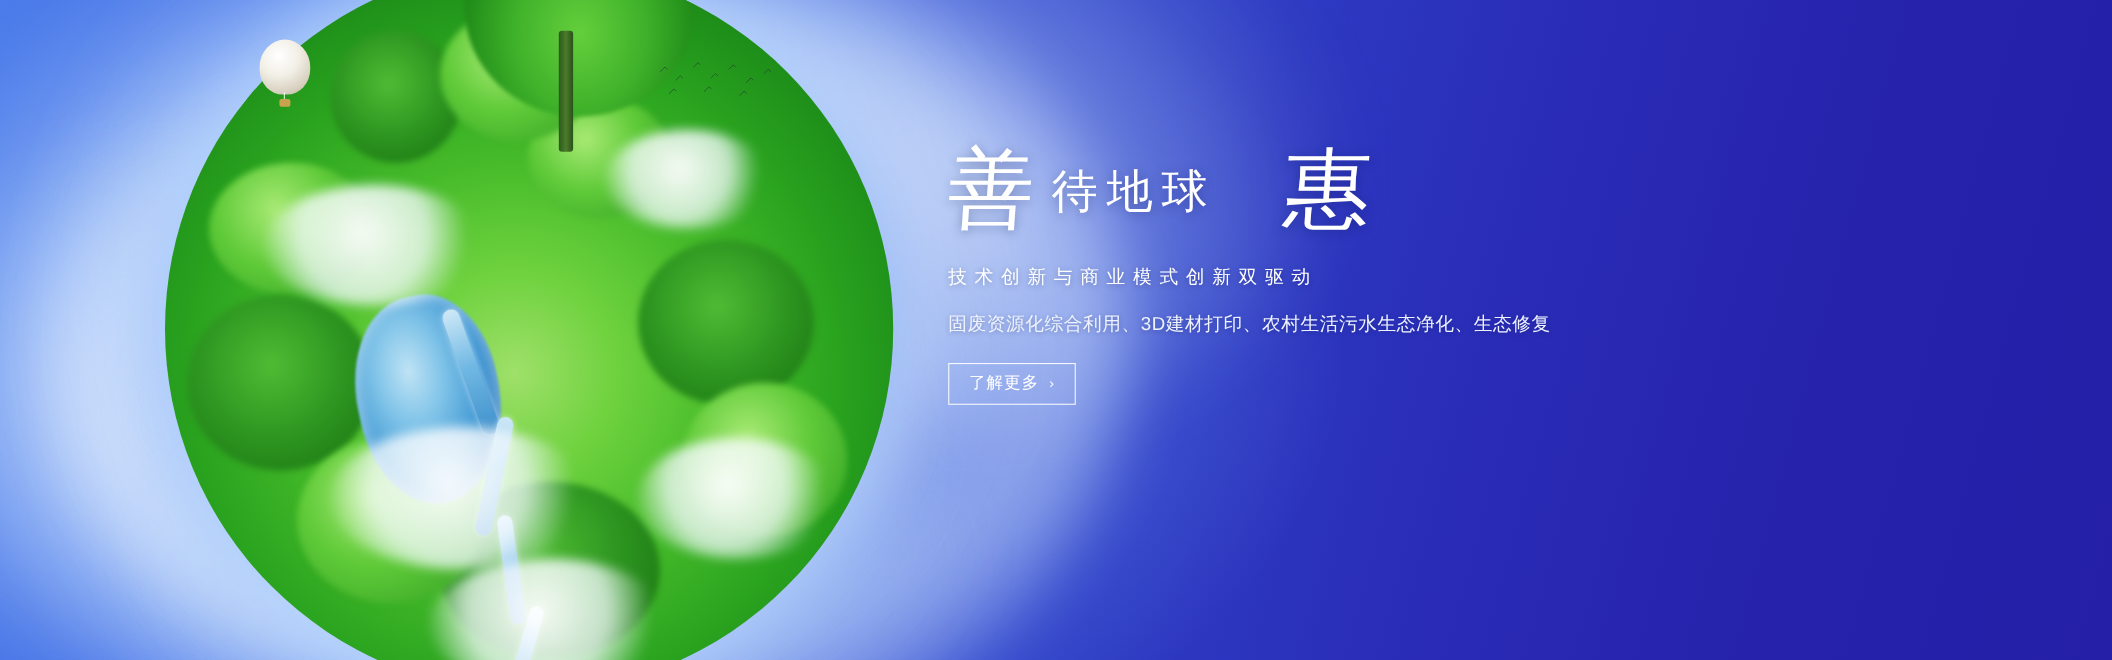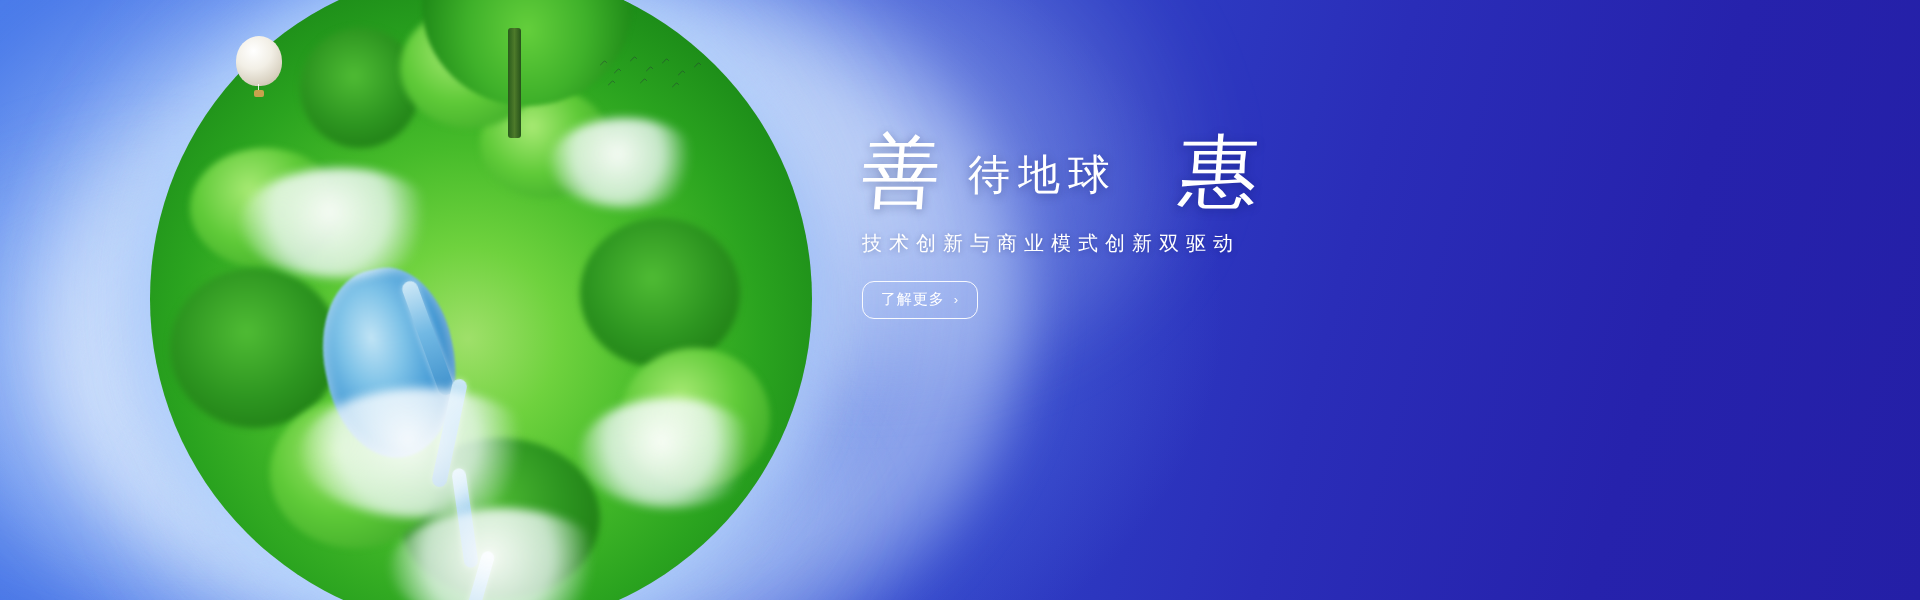--- a/index.html
+++ b/index.html
@@ -92,31 +92,31 @@
 
   
   #copy{ position:absolute; left:862px; top:132px; width:1000px; color:#fff; }
 
   .headline{ display:flex; align-items:flex-end; white-space:nowrap;
              text-shadow:0 2px 10px rgba(10,20,80,0.35); }
   .cal{ font-family:"Liberation Serif","DejaVu Serif",serif; font-size:78px; line-height:.92;
         font-weight:400; letter-spacing:0; position:relative; top:4px;
         transform:skewX(-4deg); }
   .reg{ font-family:"Liberation Serif","DejaVu Serif",serif; font-size:42px; line-height:1;
-        letter-spacing:8px; margin-left:28px; padding-bottom:8px; font-weight:400; }
+        letter-spacing:8px; margin-left:16px; padding-bottom:8px; font-weight:400; }
   .gap{ display:inline-block; width:62px; }
 
-  .subhead{ margin-top:26px; font-size:20px; letter-spacing:7px; font-weight:400;
+  .subhead{ margin-top:36px; font-size:17px; letter-spacing:7px; font-weight:400;
             color:#ffffff; text-shadow:0 1px 6px rgba(10,20,80,0.30); }
 
   .desc{ margin-top:20px; font-size:17px; letter-spacing:0.5px; color:#eef3ff;
          text-shadow:0 1px 5px rgba(10,20,80,0.30); }
 
   #cta{ margin-top:24px; display:inline-flex; align-items:center; justify-content:center;
-        width:116px; height:38px; border:1px solid rgba(255,255,255,0.92); border-radius:12px;
+        width:116px; height:38px; border:1px solid rgba(255,255,255,0.92); border-radius:0;
         color:#fff; font-size:15px; letter-spacing:1px; background:transparent; cursor:pointer; }
   #cta .chev{ margin-left:9px; font-size:13px; opacity:.95; }
 </style>
 </head>
 <body>
 
 <div id="banner">
 
   <div class="cloud c1"></div>
   <div class="cloud c2"></div>
@@ -175,20 +175,21 @@
 
     <div class="headline">
       <span class="cal">善</span>
       <span class="reg">待地球</span>
       <span class="gap"></span>
       <span class="cal">惠</span>
     </div>
 
     <div class="subhead">技术创新与商业模式创新双驱动</div>
 
+    <div class="desc">固废资源化综合利用、3D建材打印、农村生活污水生态净化、生态修复</div>
 
     <div id="cta">
       <span>了解更多</span>
       <span class="chev">›</span>
     </div>
 
   </div>
 </div>
 
 </body></html>

